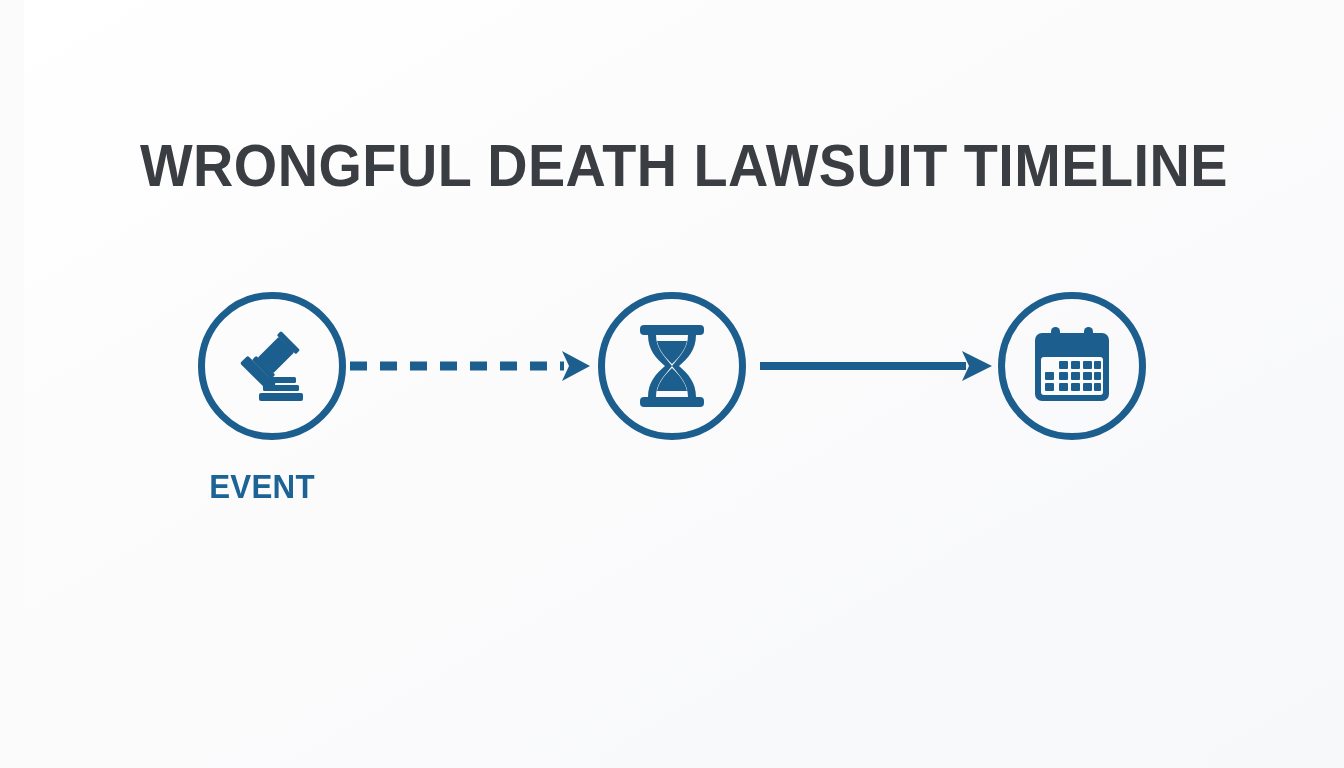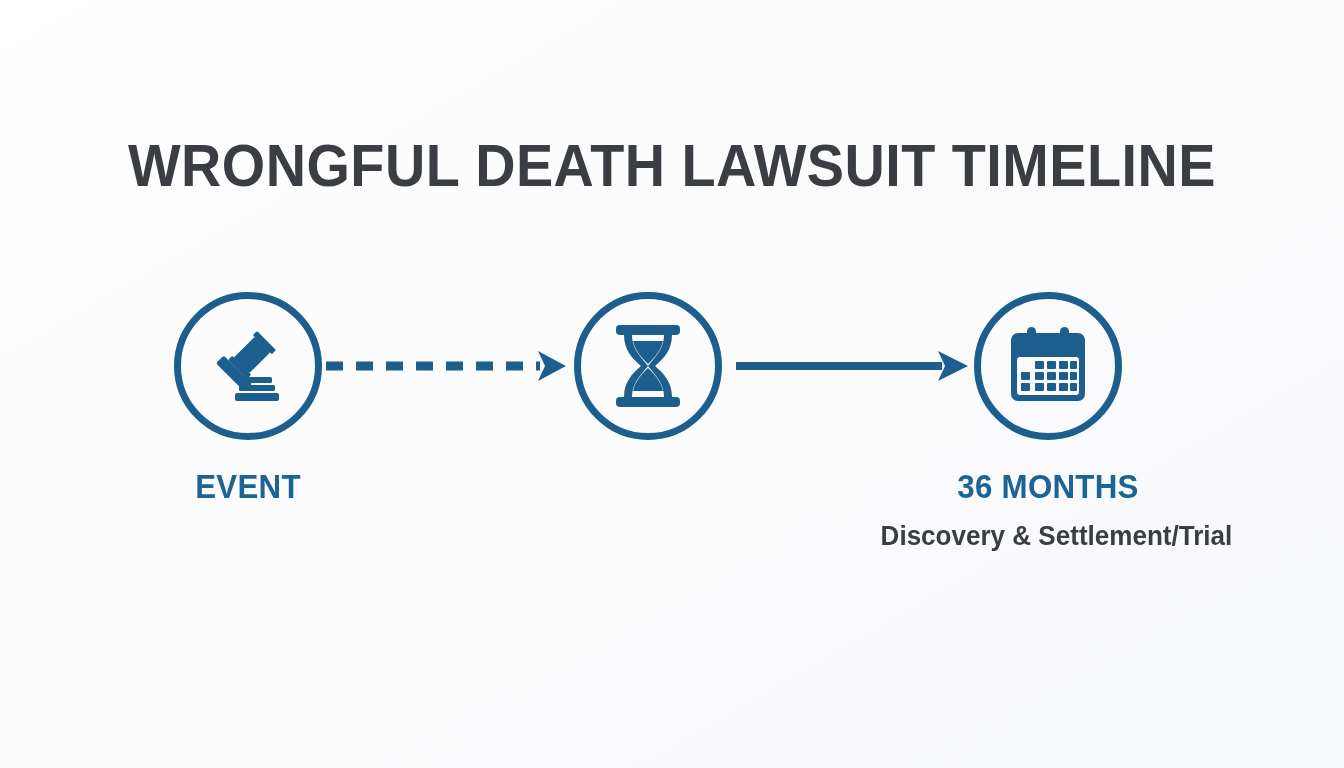--- a/index.html
+++ b/index.html
@@ -12,20 +12,21 @@
     background: #fbfbfc;
     font-family: "Liberation Sans", sans-serif;
     overflow: hidden;
     position: relative;
   }
 
   .infographic {
     position: absolute;
     inset: 0;
     background: linear-gradient(150deg, #ffffff 0%, #fbfbfc 45%, #f7f8fa 100%);
+    margin-left: 24px;
   }
 
   
   .title-wrap {
     position: absolute;
     top: 134px;
     left: 0;
     right: 0;
     text-align: center;
   }
@@ -89,21 +90,21 @@
     top: 466px;
     left: 0;
     right: 0;
     height: 160px;
   }
   .label-block {
     position: absolute;
     top: 0;
     text-align: center;
   }
-  .lb-1 { left: 98px;  width: 300px; }
+  .lb-1 { left: 88px;  width: 300px; }
   .lb-2 { left: 488px; width: 320px; }
   .lb-3 { left: 868px; width: 360px; }
 
   .label-head {
     font-family: "Liberation Sans Narrow", "Liberation Sans", sans-serif;
     font-weight: bold;
     font-size: 34px;
     line-height: 40px;
     letter-spacing: 0.3px;
     color: #1c6396;
@@ -224,19 +225,15 @@
     </div>
   </div>
 
   <div class="labels">
 
     <div class="label-block lb-1">
       <div class="label-head">EVENT</div>
     </div>
 
 
-    <div class="label-block lb-3">
-      <div class="label-head">36 MONTHS</div>
-      <div class="label-sub">Discovery &amp; Settlement/Trial</div>
-    </div>
   </div>
 
 </div>
 
 </body></html>

